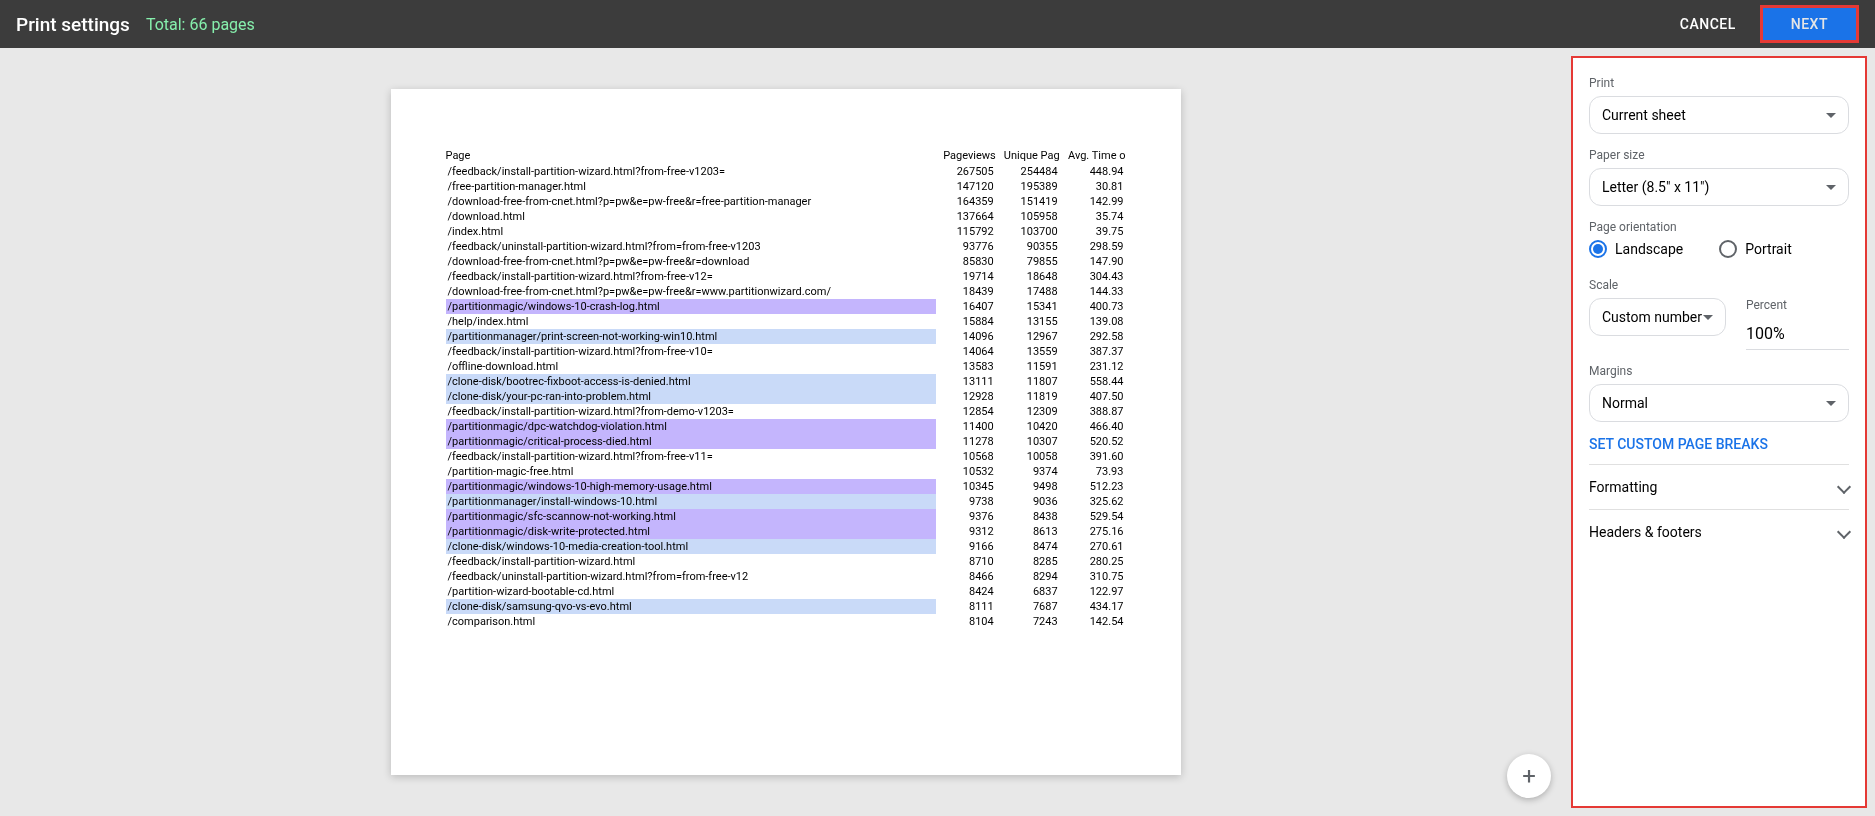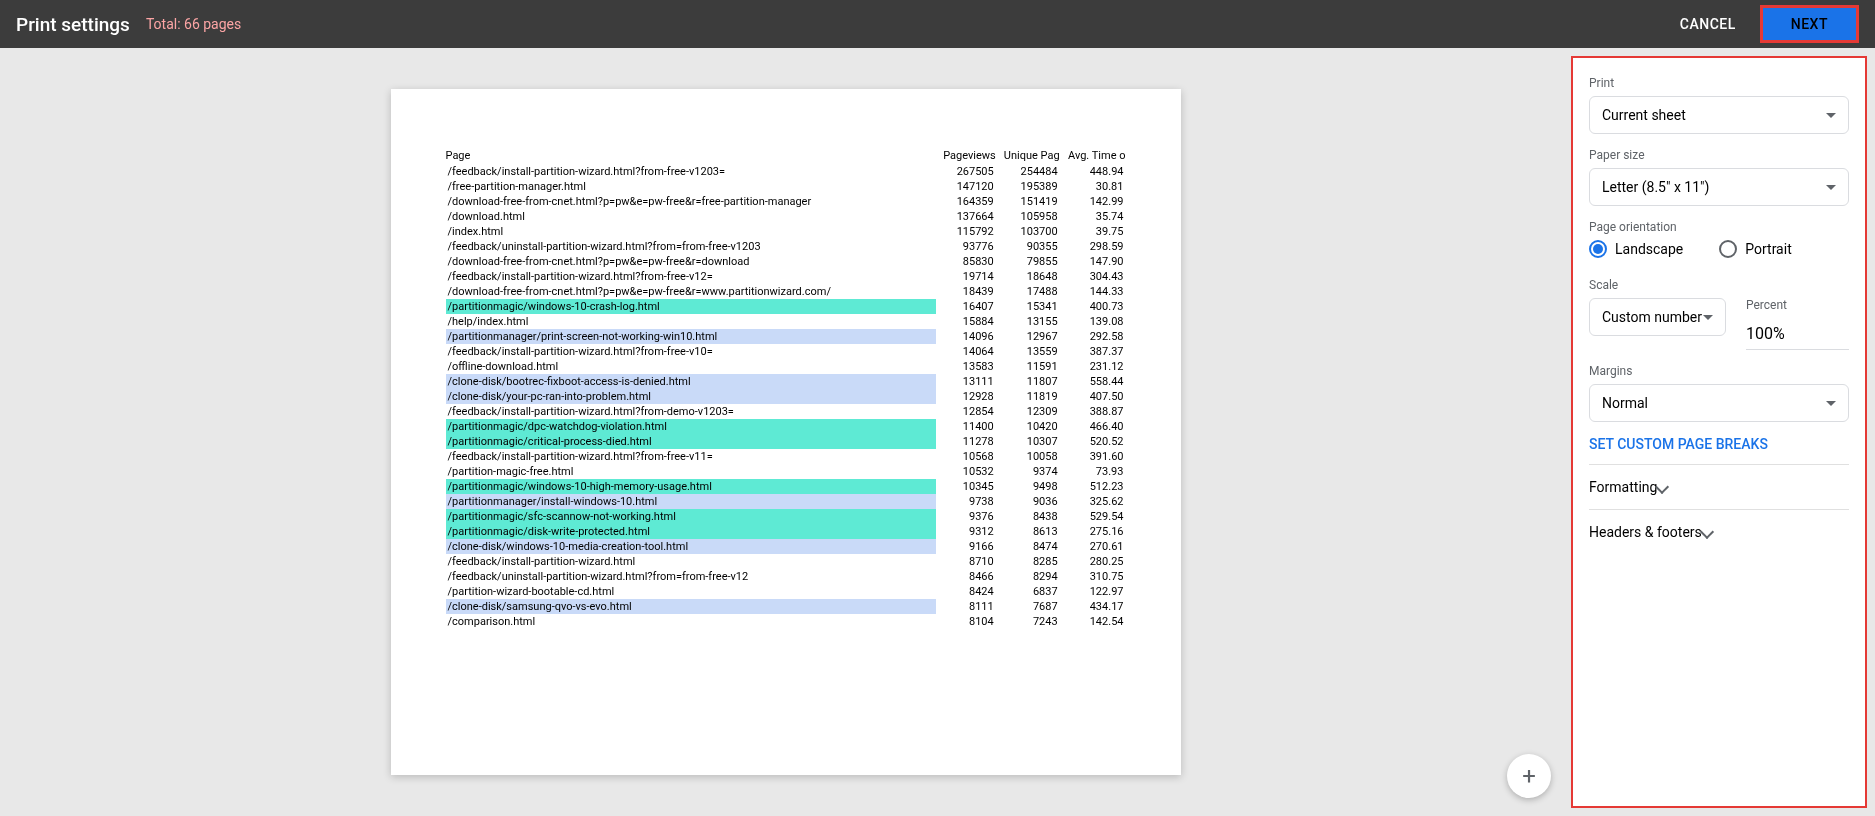--- a/index.html
+++ b/index.html
@@ -1,49 +1,49 @@
 <!DOCTYPE html>
 <html><head>
 <meta charset="utf-8">
 <style>
 *{margin:0;padding:0;box-sizing:border-box;font-family:Roboto,Arial,sans-serif}
 body{background:#e8e8e8;width:1875px;height:816px;overflow:hidden;position:relative}
 .topbar{background:#3c3c3c;height:48px;display:flex;align-items:center;padding:0 16px;color:#fff}
 .title{font-size:19px;font-weight:500;margin-right:16px}
-.total{font-size:14px;color:#fca5a5}
+.total{font-size:16px;color:#86efac}
 .spacer{flex:1}
 .cancel-btn{background:none;border:none;color:#fff;font-size:14px;font-weight:500;padding:8px 16px;cursor:pointer;letter-spacing:.5px}
-.next-btn{background:#1a73e8;border:3px solid #e53935;color:#000000;font-size:14px;font-weight:500;padding:8px 28px;cursor:pointer;letter-spacing:.5px;margin-left:8px}
+.next-btn{background:#1a73e8;border:3px solid #e53935;color:#e5e5e5;font-size:14px;font-weight:500;padding:8px 28px;cursor:pointer;letter-spacing:.5px;margin-left:8px}
 .main{display:flex;height:768px}
 .preview-area{flex:1;display:flex;justify-content:center;padding:41px 0;position:relative;overflow:hidden}
 .paper{background:#fff;width:790px;height:100%;box-shadow:0 2px 8px rgba(0,0,0,.2);padding:60px 55px;font-size:11px;color:#000;overflow:hidden}
 .table{width:100%;border-collapse:collapse}
 .table th{text-align:left;font-weight:400;padding-bottom:2px;font-size:11px}
 .table th.num{text-align:right}
 .table td{padding:0 2px;line-height:15px;font-size:11px;white-space:nowrap;overflow:hidden}
 .table td.num{text-align:right}
 .pagecol{width:490px}
-.row-yellow td:first-child{background:#5eead4}
+.row-yellow td:first-child{background:#c4b5fd}
 .row-blue td:first-child{background:#c9daf8}
 .fab{position:absolute;right:20px;bottom:18px;width:44px;height:44px;border-radius:50%;background:#fff;box-shadow:0 2px 6px rgba(0,0,0,.25);display:flex;align-items:center;justify-content:center;font-size:24px;color:#5f6368;cursor:pointer}
 .sidebar{width:296px;background:#fff;border:2px solid #e53935;margin:8px 8px 8px 0;padding:14px 16px;overflow-y:auto}
 .field-label{font-size:12px;color:#5f6368;margin-bottom:6px;margin-top:4px}
-.select{border:1px solid #dadce0;border-radius:6px;padding:10px 12px;font-size:14px;display:flex;justify-content:space-between;align-items:center;cursor:pointer;margin-bottom:14px}
+.select{border:1px solid #dadce0;border-radius:12px;padding:10px 12px;font-size:14px;display:flex;justify-content:space-between;align-items:center;cursor:pointer;margin-bottom:14px}
 .select-small{width:137px}
 .caret{width:0;height:0;border-left:5px solid transparent;border-right:5px solid transparent;border-top:5px solid #5f6368}
 .radios{display:flex;gap:36px;margin-bottom:16px}
 .radio{display:flex;align-items:center;gap:8px;font-size:14px;cursor:pointer}
 .radio-circle{width:18px;height:18px;border:2px solid #1a73e8;border-radius:50%;display:flex;align-items:center;justify-content:center}
 .radio-circle.off{border-color:#5f6368}
 .radio-dot{width:10px;height:10px;background:#1a73e8;border-radius:50%}
 .scale-row{display:flex;gap:20px;align-items:flex-end;margin-bottom:14px}
 .percent-col{flex:1}
 .percent-input{border:none;border-bottom:1px solid #dadce0;padding:6px 0;font-size:16px;width:100%;background:none}
 .link{color:#1a73e8;font-size:14px;font-weight:500;cursor:pointer;margin:8px 0 12px;display:block}
-.collapse-row{display:flex;justify-content:flex-start;align-items:center;padding:14px 0;border-top:1px solid #e0e0e0;cursor:pointer;font-size:14px}
+.collapse-row{display:flex;justify-content:space-between;align-items:center;padding:14px 0;border-top:1px solid #e0e0e0;cursor:pointer;font-size:14px}
 .chevron{width:10px;height:10px;border-right:2px solid #5f6368;border-bottom:2px solid #5f6368;transform:rotate(45deg)}
 </style>
 </head>
 <body>
 
 <div class="topbar">
   <span class="title">Print settings</span>
   <span class="total">Total: 66 pages</span>
   <span class="spacer"></span>
   <button class="cancel-btn">CANCEL</button>

